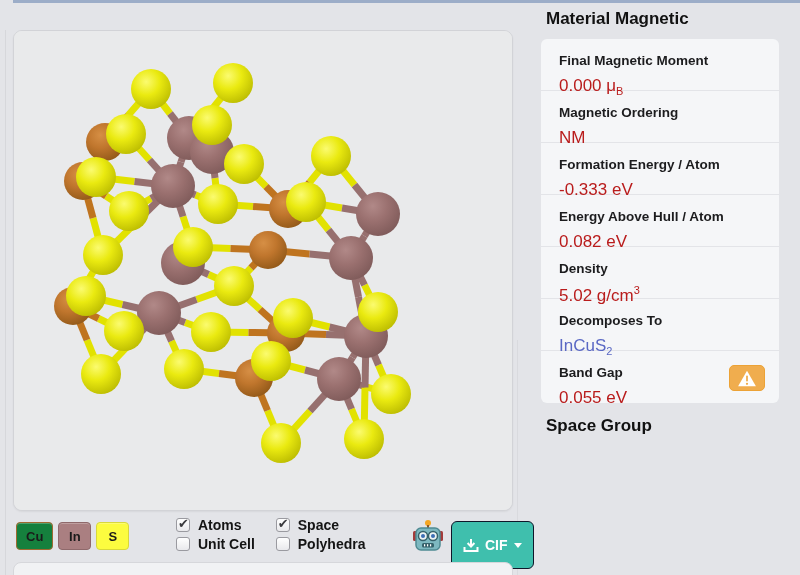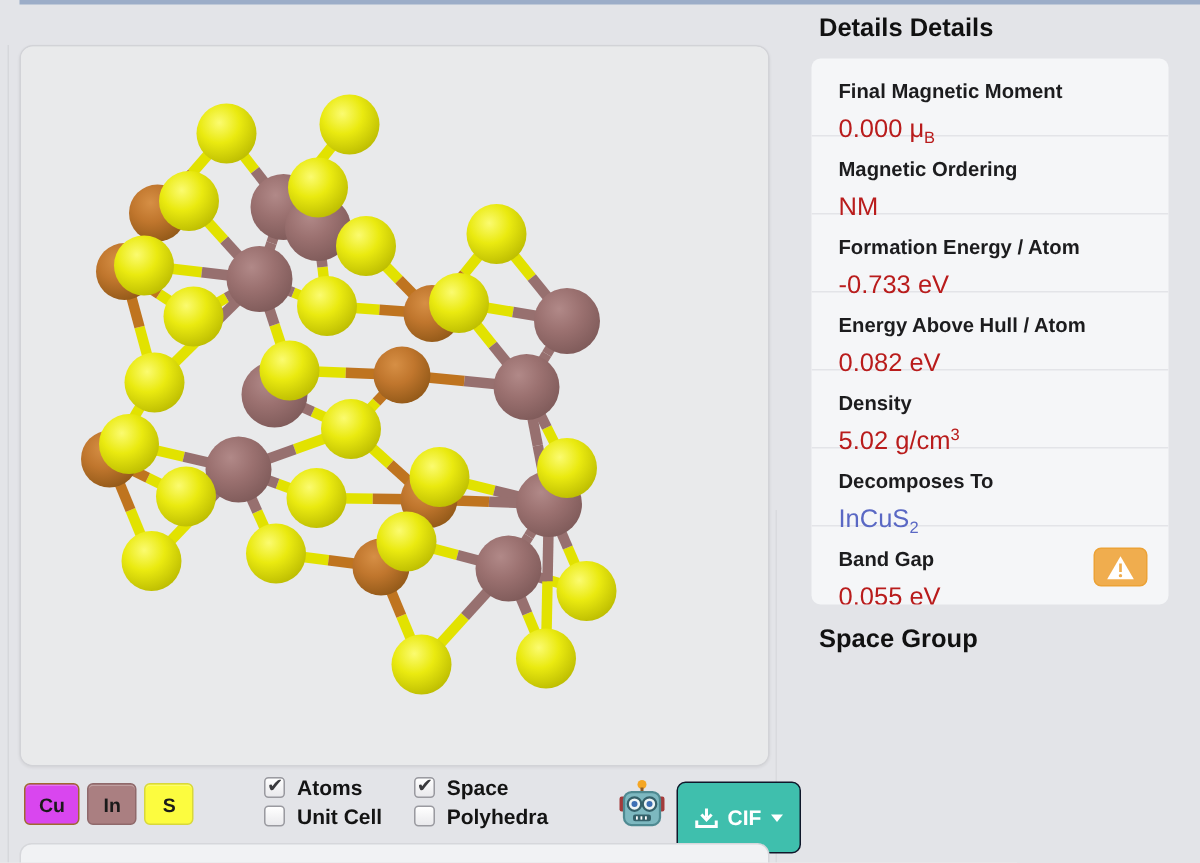--- a/index.html
+++ b/index.html
@@ -245,21 +245,21 @@
       <circle cx="170" cy="338" r="20" fill="url(#gradS)"></circle>
       <circle cx="257" cy="330" r="20" fill="url(#gradS)"></circle>
       <circle cx="377" cy="363" r="20" fill="url(#gradS)"></circle>
       <circle cx="267" cy="412" r="20" fill="url(#gradS)"></circle>
       <circle cx="350" cy="408" r="20" fill="url(#gradS)"></circle>
     </svg>
 </div>
 
 <div class="controls">
   <div class="elem-btns" id="elem-btns">
-      <div class="elem-btn" style="background: #d946ef; border-color: rgb(159, 105, 48);">Cu</div>
+      <div class="elem-btn" style="background: #15803d; border-color: rgb(159, 105, 48);">Cu</div>
       <div class="elem-btn" style="background: rgb(170, 127, 129); border-color: rgb(143, 105, 107);">In</div>
       <div class="elem-btn" style="background: rgb(252, 252, 63); border-color: rgb(216, 216, 58);">S</div>
     </div>
   <div class="chk-cols" id="chk-cols">
       <div class="chk-col">
         <div class="chk-row">
           <span class="chk-box checked"></span>
           <span class="chk-label">Atoms</span>
         </div>
         <div class="chk-row">
@@ -302,33 +302,33 @@
       <path d="M1.5 9 v4 h13 v-4" fill="none" stroke="#fff" stroke-width="2"></path>
     </svg>
     <span>CIF</span>
     <span class="caret"></span>
   </div>
 </div>
 
 <div class="bottom-panel"></div>
 
 <div class="details-col">
-  <div class="details-title">Details Details</div>
+  <div class="details-title">Material Magnetic</div>
   <div class="cards" id="cards">
       <div class="card">
         <div class="card-label">Final Magnetic Moment</div>
         <div class="card-value">0.000 μ<sub>B</sub></div>
       </div>
       <div class="card">
         <div class="card-label">Magnetic Ordering</div>
         <div class="card-value">NM</div>
       </div>
       <div class="card">
         <div class="card-label">Formation Energy / Atom</div>
-        <div class="card-value">-0.733 eV</div>
+        <div class="card-value">-0.333 eV</div>
       </div>
       <div class="card">
         <div class="card-label">Energy Above Hull / Atom</div>
         <div class="card-value">0.082 eV</div>
       </div>
       <div class="card">
         <div class="card-label">Density</div>
         <div class="card-value">5.02 g/cm<sup>3</sup></div>
       </div>
       <div class="card">

